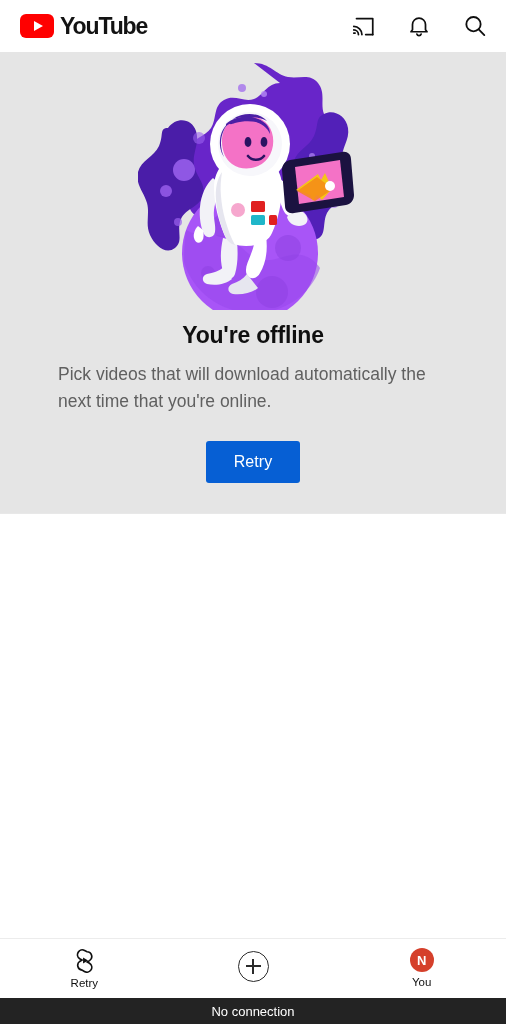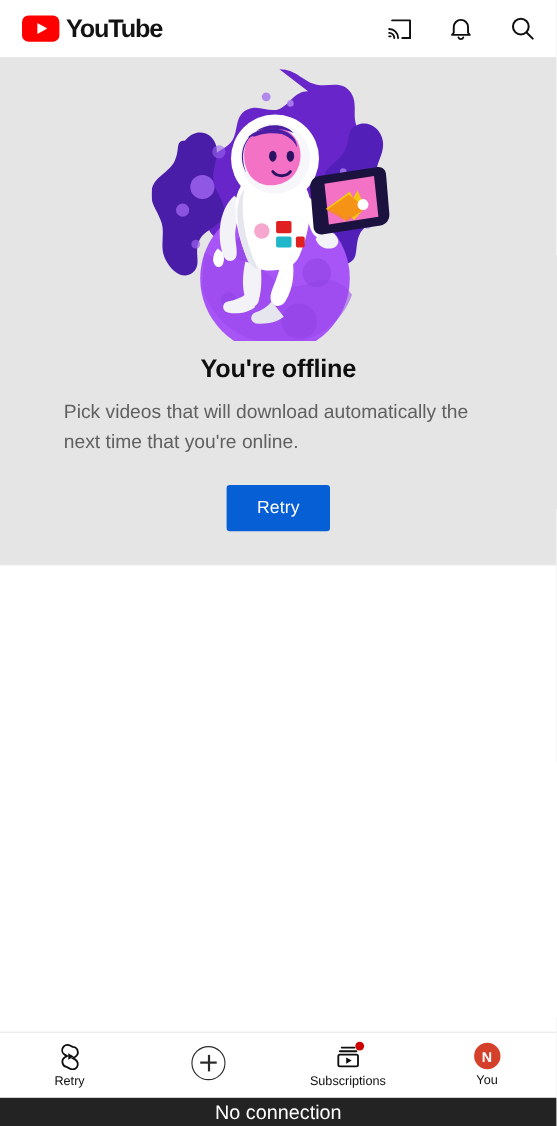--- a/index.html
+++ b/index.html
@@ -139,21 +139,21 @@
   .create-circle::before { width: 15px; height: 1.6px; }
   .create-circle::after { width: 1.6px; height: 15px; }
 
   
   .status-bar {
     flex: 0 0 auto;
     height: 26px;
     background: #232323;
     color: #ffffff;
     display: flex; align-items: center; justify-content: center;
-    font-size: 18px;
+    font-size: 13px;
   }
 </style>
 </head>
 <body>
 
 <div id="app">
 
   <div class="header">
     <div class="logo-wrap">
       <span class="logo-badge">
@@ -278,32 +278,20 @@
         </svg>
       </span>
       <span class="nav-label">Retry</span>
     </div>
 
     <div class="nav-item">
       <span class="create-circle"></span>
       <span class="nav-label"></span>
     </div>
 
-    <div class="nav-item">
-      <span class="nav-icon">
-        <svg viewBox="0 0 24 24" fill="none" stroke="currentColor" stroke-width="1.6" stroke-linecap="round" width="25" height="25">
-          <path d="M6.4 4.2h11.2"></path>
-          <path d="M4.8 7.4h14.4"></path>
-          <rect x="3.4" y="10.3" width="17.2" height="10.3" rx="1.4"></rect>
-          <path d="M10.3 12.8v5.4l4.8-2.7z" fill="currentColor" stroke="none"></path>
-        </svg>
-        <span class="badge-dot"></span>
-      </span>
-      <span class="nav-label">Subscriptions</span>
-    </div>
 
     <div class="nav-item">
       <span class="avatar">N</span>
       <span class="nav-label">You</span>
     </div>
 
   </div>
 
   <div class="status-bar">
     <span>No connection</span>

